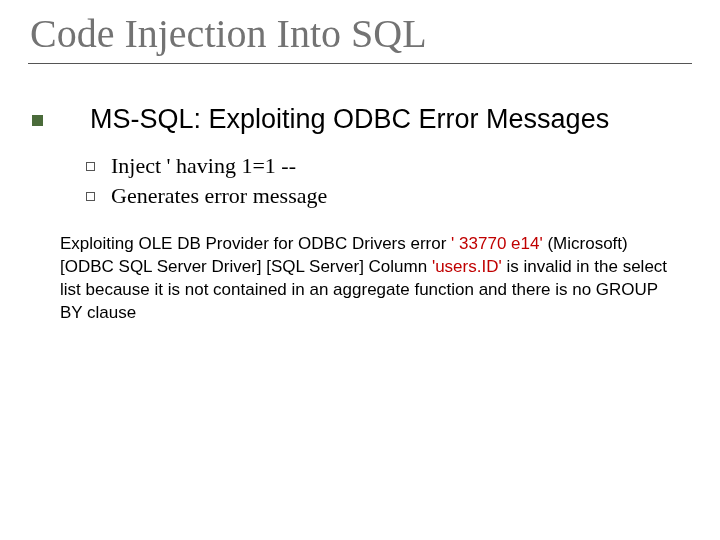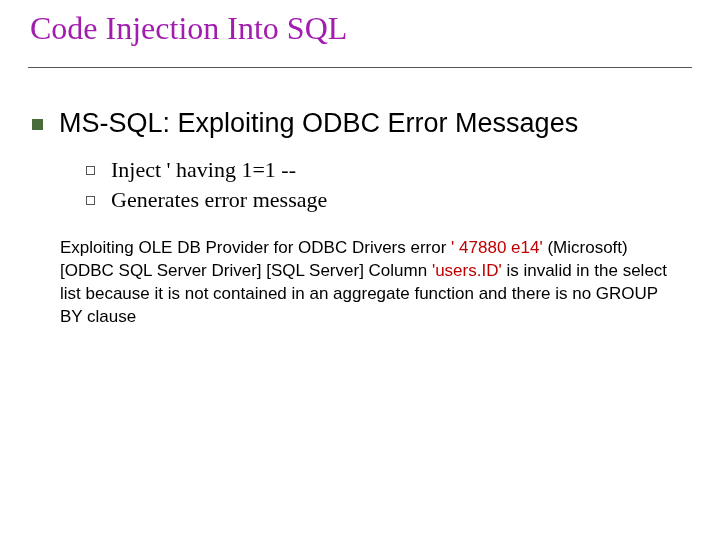--- a/index.html
+++ b/index.html
@@ -1,20 +1,20 @@
 <!DOCTYPE html>
 <html><head>
 <meta charset="utf-8">
 <style>
   * { margin: 0; padding: 0; box-sizing: border-box; }
   html, body { width: 720px; height: 540px; background: #fff; font-family: Arial, Helvetica, sans-serif; color: #000; }
   .slide { width: 720px; height: 540px; position: relative; padding: 10px 30px 0 30px; }
-  .title { font-family: Garamond, "Times New Roman", serif; font-size: 32px; font-weight: 400; color: #a21caf; margin-bottom: 20px; letter-spacing: 0px; }
+  .title { font-family: Garamond, "Times New Roman", serif; font-size: 40px; font-weight: 400; color: #737373; margin-bottom: 6px; letter-spacing: 0px; }
   .hr { border: none; border-top: 1px solid #555; margin: 0 -2px 40px -2px; }
-  .l1 { display: flex; align-items: flex-start; margin-left: 2px; margin-bottom: 18px; }
+  .l1 { display: flex; align-items: flex-start; margin-left: 2px; margin-bottom: 18px; gap: 31px; }
   .l1 .bullet { width: 11px; height: 11px; background: #4a6b3a; margin-top: 11px; margin-right: 16px; flex-shrink: 0; }
   .l1 .text { font-size: 27px; }
   .l2-group { margin-left: 56px; margin-bottom: 24px; font-family: Liberation Serif, serif; }
   .l2 { display: flex; align-items: flex-start; margin-bottom: 4px; }
   .l2 .bullet { width: 9px; height: 9px; border: 1px solid #555; margin-top: 9px; margin-right: 16px; flex-shrink: 0; }
   .l2 .text { font-size: 22px; }
   .para { margin-left: 30px; font-size: 17px; line-height: 1.35; max-width: 620px; }
   .red { color: #c00000; }
 </style>
 </head>
@@ -31,15 +31,15 @@
     <div class="l2">
       <div class="bullet"></div>
       <div class="text">Inject ' having 1=1 --</div>
     </div>
     <div class="l2">
       <div class="bullet"></div>
       <div class="text">Generates error message</div>
     </div>
   </div>
   <div class="para">
-    <span>Exploiting OLE DB Provider for ODBC Drivers error </span><span class="red">' 47880 e14'</span><span> (Microsoft) [ODBC SQL Server Driver] [SQL Server] Column </span><span class="red">'users.ID'</span><span> is invalid in the select list because it is not contained in an aggregate function and there is no GROUP BY clause</span>
+    <span>Exploiting OLE DB Provider for ODBC Drivers error </span><span class="red">' 33770 e14'</span><span> (Microsoft) [ODBC SQL Server Driver] [SQL Server] Column </span><span class="red">'users.ID'</span><span> is invalid in the select list because it is not contained in an aggregate function and there is no GROUP BY clause</span>
   </div>
 </div>
 
 </body></html>

